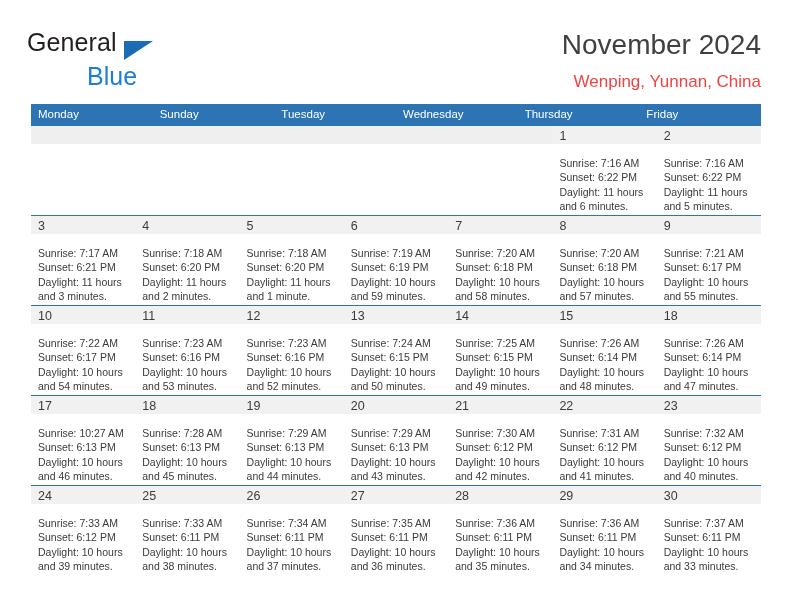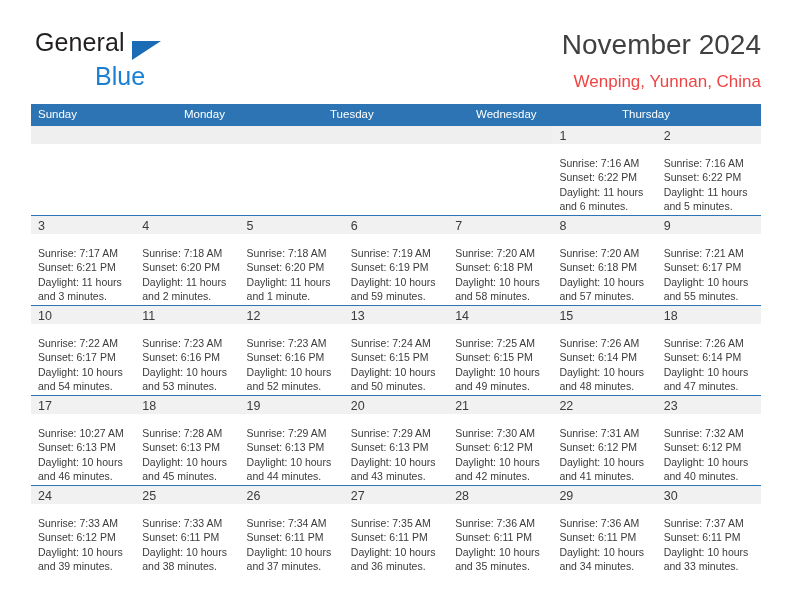--- a/index.html
+++ b/index.html
@@ -17,21 +17,21 @@
   .page {
     position: relative;
     width: 792px;
     height: 612px;
     box-sizing: border-box;
   }
 
   
   .top-bar {
     position: absolute;
-    left: 32px;
+    left: 24px;
     top: 28px;
     right: 31px;
     height: 66px;
   }
   .brand {
     position: absolute;
     left: 0;
     top: 0;
     width: 300px;
     height: 60px;
@@ -159,25 +159,26 @@
 
     <div class="title-block">
       <div class="cal-title">November 2024</div>
       <div class="cal-subtitle">Wenping, Yunnan, China</div>
     </div>
 
   </div>
 
   <div class="calendar">
     <div class="dow-row" id="dow-row">
+        <div class="dow-cell">Monday</div>
         <div class="dow-cell">Sunday</div>
-        <div class="dow-cell">Monday</div>
         <div class="dow-cell">Tuesday</div>
         <div class="dow-cell">Wednesday</div>
         <div class="dow-cell">Thursday</div>
+        <div class="dow-cell">Friday</div>
       </div>
     <div id="weeks-container">
         <div class="week-row">
           <div class="day-cell empty">
             <div class="daynum-bar"><span class="daynum"></span></div>
             <div class="day-body"></div>
           </div>
           <div class="day-cell empty">
             <div class="daynum-bar"><span class="daynum"></span></div>
             <div class="day-body"></div>

